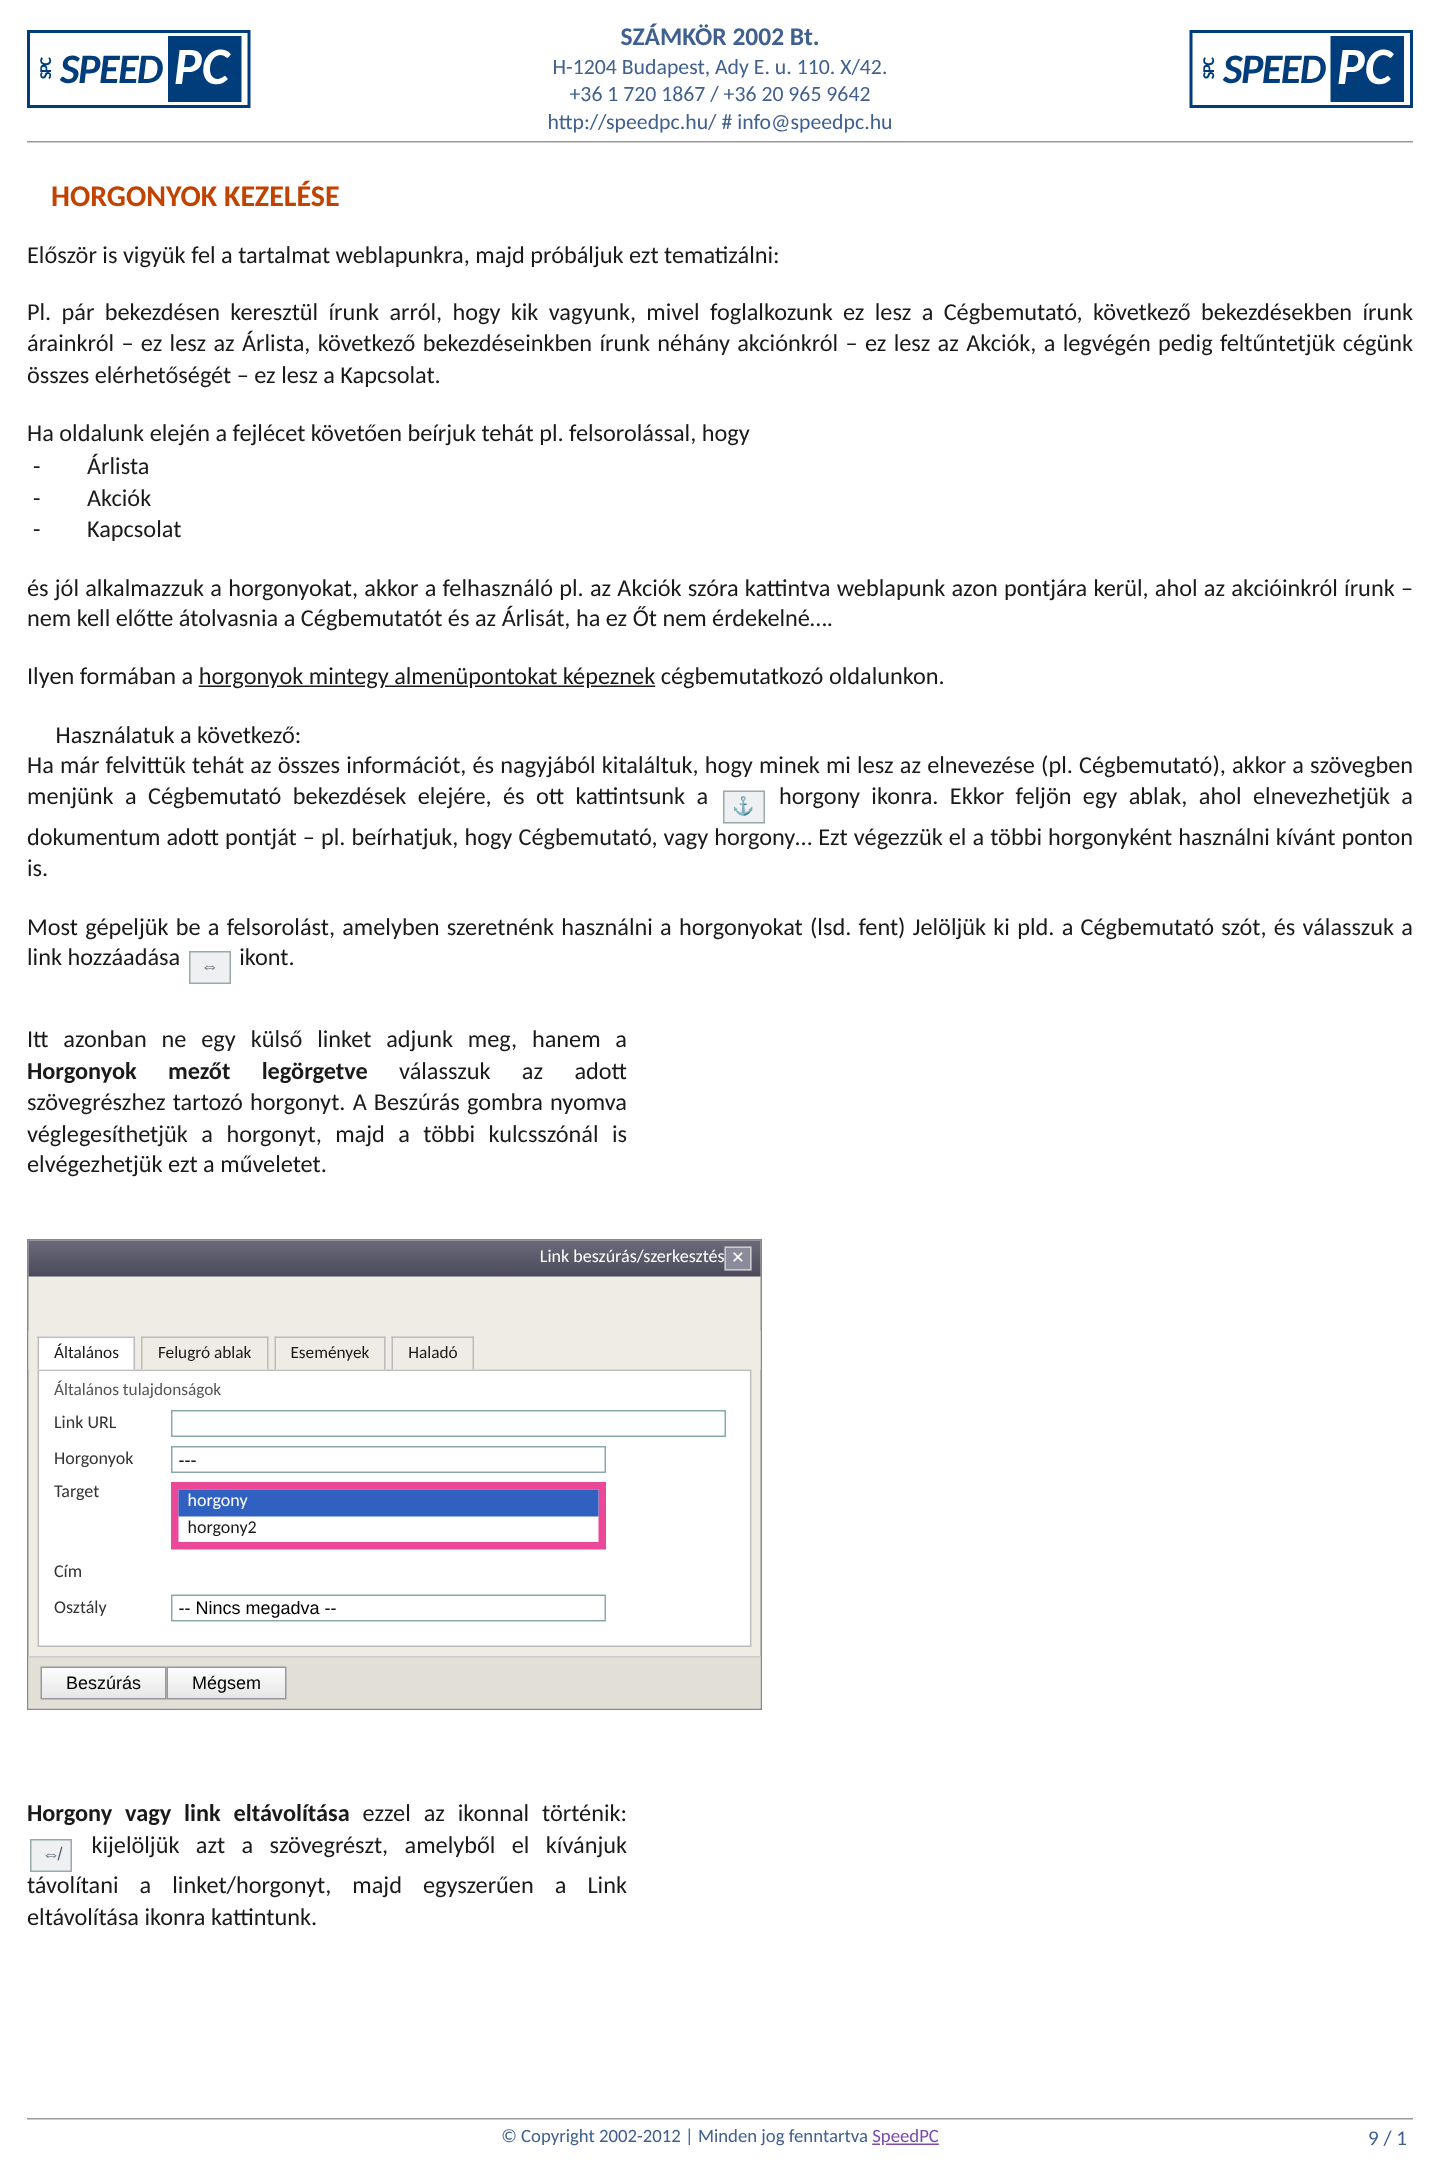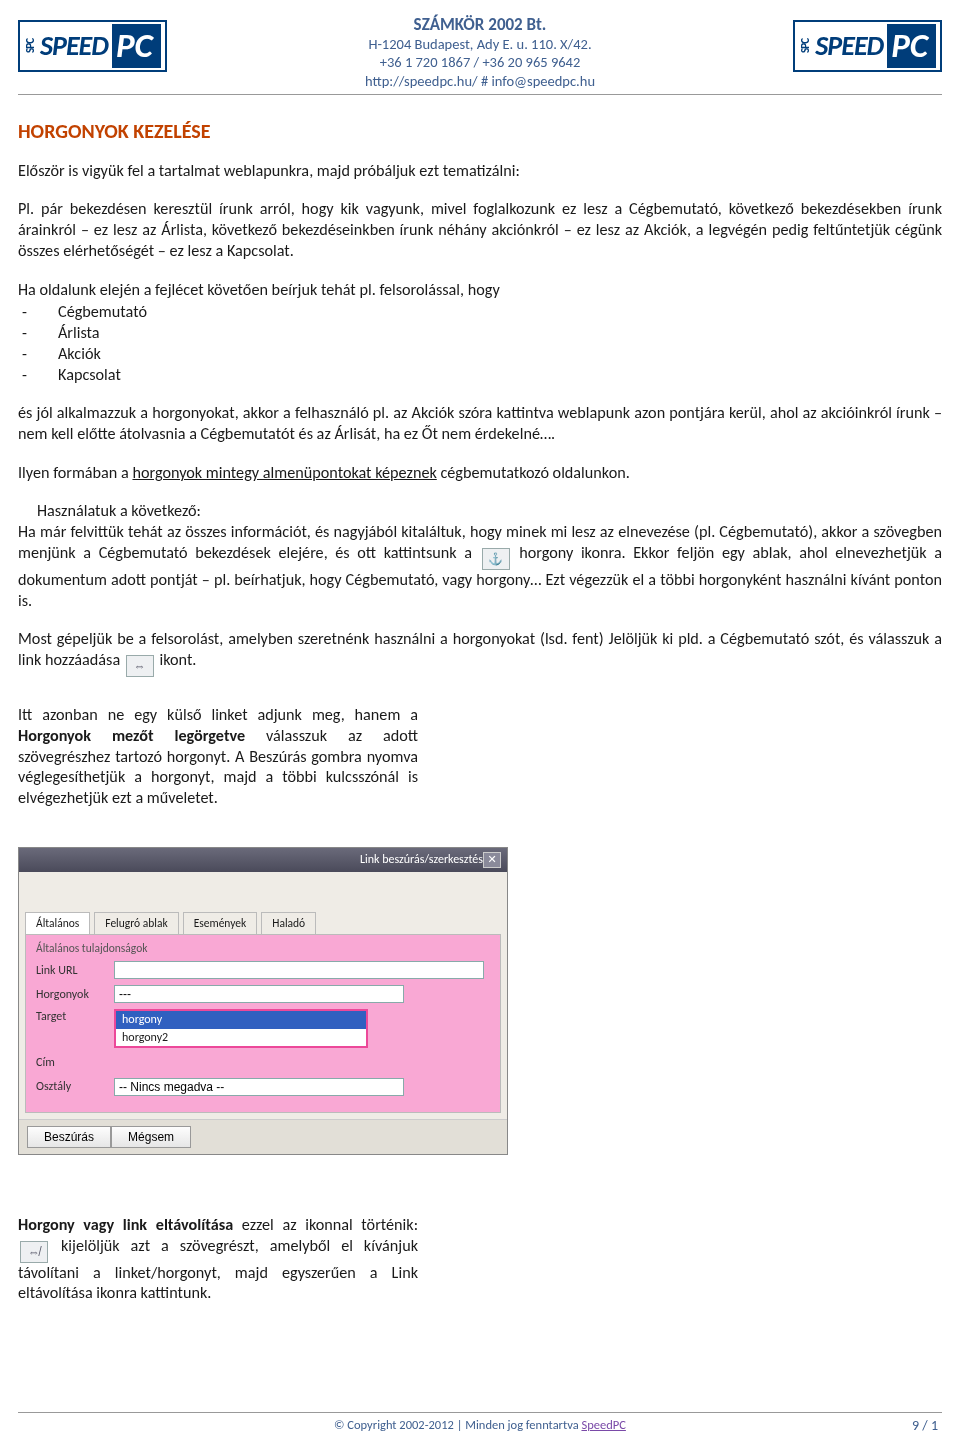--- a/index.html
+++ b/index.html
@@ -60,21 +60,21 @@
     font-size: 14.5px;
     color: #406090;
     line-height: 1.25;
     padding-top: 2px;
   }
   .co .name { font-weight: bold; font-size: 17px; }
   h2.title {
     color: #c24200;
     font-size: 20px;
     font-weight: bold;
-    margin: 24px 0 18px 0;
+    margin: 24px 0 18px 16px;
   }
   .content { font-size: 16.2px; line-height: 1.28; text-align: justify; }
   .content p { margin: 0 0 18px 0; }
   .content ul { list-style: none; margin: 0 0 18px 0; padding: 0; }
   .content li::before { content: "-"; display: inline-block; width: 36px; margin-left: 4px; }
   .u { text-decoration: underline; }
   .row2 { display: flex; gap: 18px; margin-top: 28px; flex-direction: column; }
   .col-left { width: 400px; flex-shrink: 0; }
   .icon-inline {
     display: inline-block;
@@ -116,38 +116,38 @@
   .tabs { display: flex; gap: 4px; padding: 4px 6px 0 6px; background: #efece6; margin-top: 36px; }
   .tab {
     padding: 3px 10px;
     border: 1px solid #bbb;
     border-bottom: none;
     background: #efece6;
     font-size: 11.5px;
   }
   .tab.active { background: #fff; font-weight: 500; }
   .panel {
-    background: #f9a8d4;
+    background: #ffffff;
     margin: 0 6px 6px 6px;
     border: 1px solid #bbb;
     padding: 6px 10px 10px 10px;
   }
   .fs-legend { color: #555; font-size: 11.5px; margin-bottom: 6px; }
   .frow { display: flex; align-items: center; margin-bottom: 6px; }
   .flabel { width: 78px; color: #333; font-size: 12px; }
   .finput {
     border: 1px solid #8aa; background: #fff;
     height: 18px; font-size: 12px; padding: 1px 4px;
   }
   .finput.sm { width: 230px; }
   .finput.md { width: 290px; }
   .finput.lg { width: 370px; }
   .list {
-    border: 2px solid #ec4899;
-    width: 254px;
+    border: 5px solid #ec4899;
+    width: 290px;
     background: #fff;
   }
   .list div { padding: 1px 6px; font-size: 12px; }
   .list .sel { background: #3060c0; color: #fff; }
   .dlg-btns {
     display: flex; 
     padding: 6px 8px;
     border-top: 1px solid #ccc;
     background: #e2dfd7;
   }
@@ -196,21 +196,20 @@
   </div>
 </div>
 
 <h2 class="title">HORGONYOK KEZELÉSE</h2>
 
 <div class="content">
   <p>Először is vigyük fel a tartalmat weblapunkra, majd próbáljuk ezt tematizálni:</p>
   <p>Pl. pár bekezdésen keresztül írunk arról, hogy kik vagyunk, mivel foglalkozunk ez lesz a Cégbemutató, következő bekezdésekben írunk árainkról – ez lesz az Árlista, következő bekezdéseinkben írunk néhány akciónkról – ez lesz az Akciók, a legvégén pedig feltűntetjük cégünk összes elérhetőségét – ez lesz a Kapcsolat.</p>
   <p style="margin-bottom:2px;">Ha oldalunk elején a fejlécet követően beírjuk tehát pl. felsorolással, hogy</p>
   <ul>
-    <li>Cégbemutató</li>
     <li>Árlista</li>
     <li>Akciók</li>
     <li>Kapcsolat</li>
   </ul>
   <p>és jól alkalmazzuk a horgonyokat, akkor a felhasználó pl. az Akciók szóra kattintva weblapunk azon pontjára kerül, ahol az akcióinkról írunk – nem kell előtte átolvasnia a Cégbemutatót és az Árlisát, ha ez Őt nem érdekelné….</p>
   <p>
     <span>Ilyen formában a </span><span class="u">horgonyok mintegy almenüpontokat képeznek</span><span> cégbemutatkozó oldalunkon.</span>
   </p>
   <p>
     <span style="display:block;margin-left:19px;">Használatuk a következő:</span>

